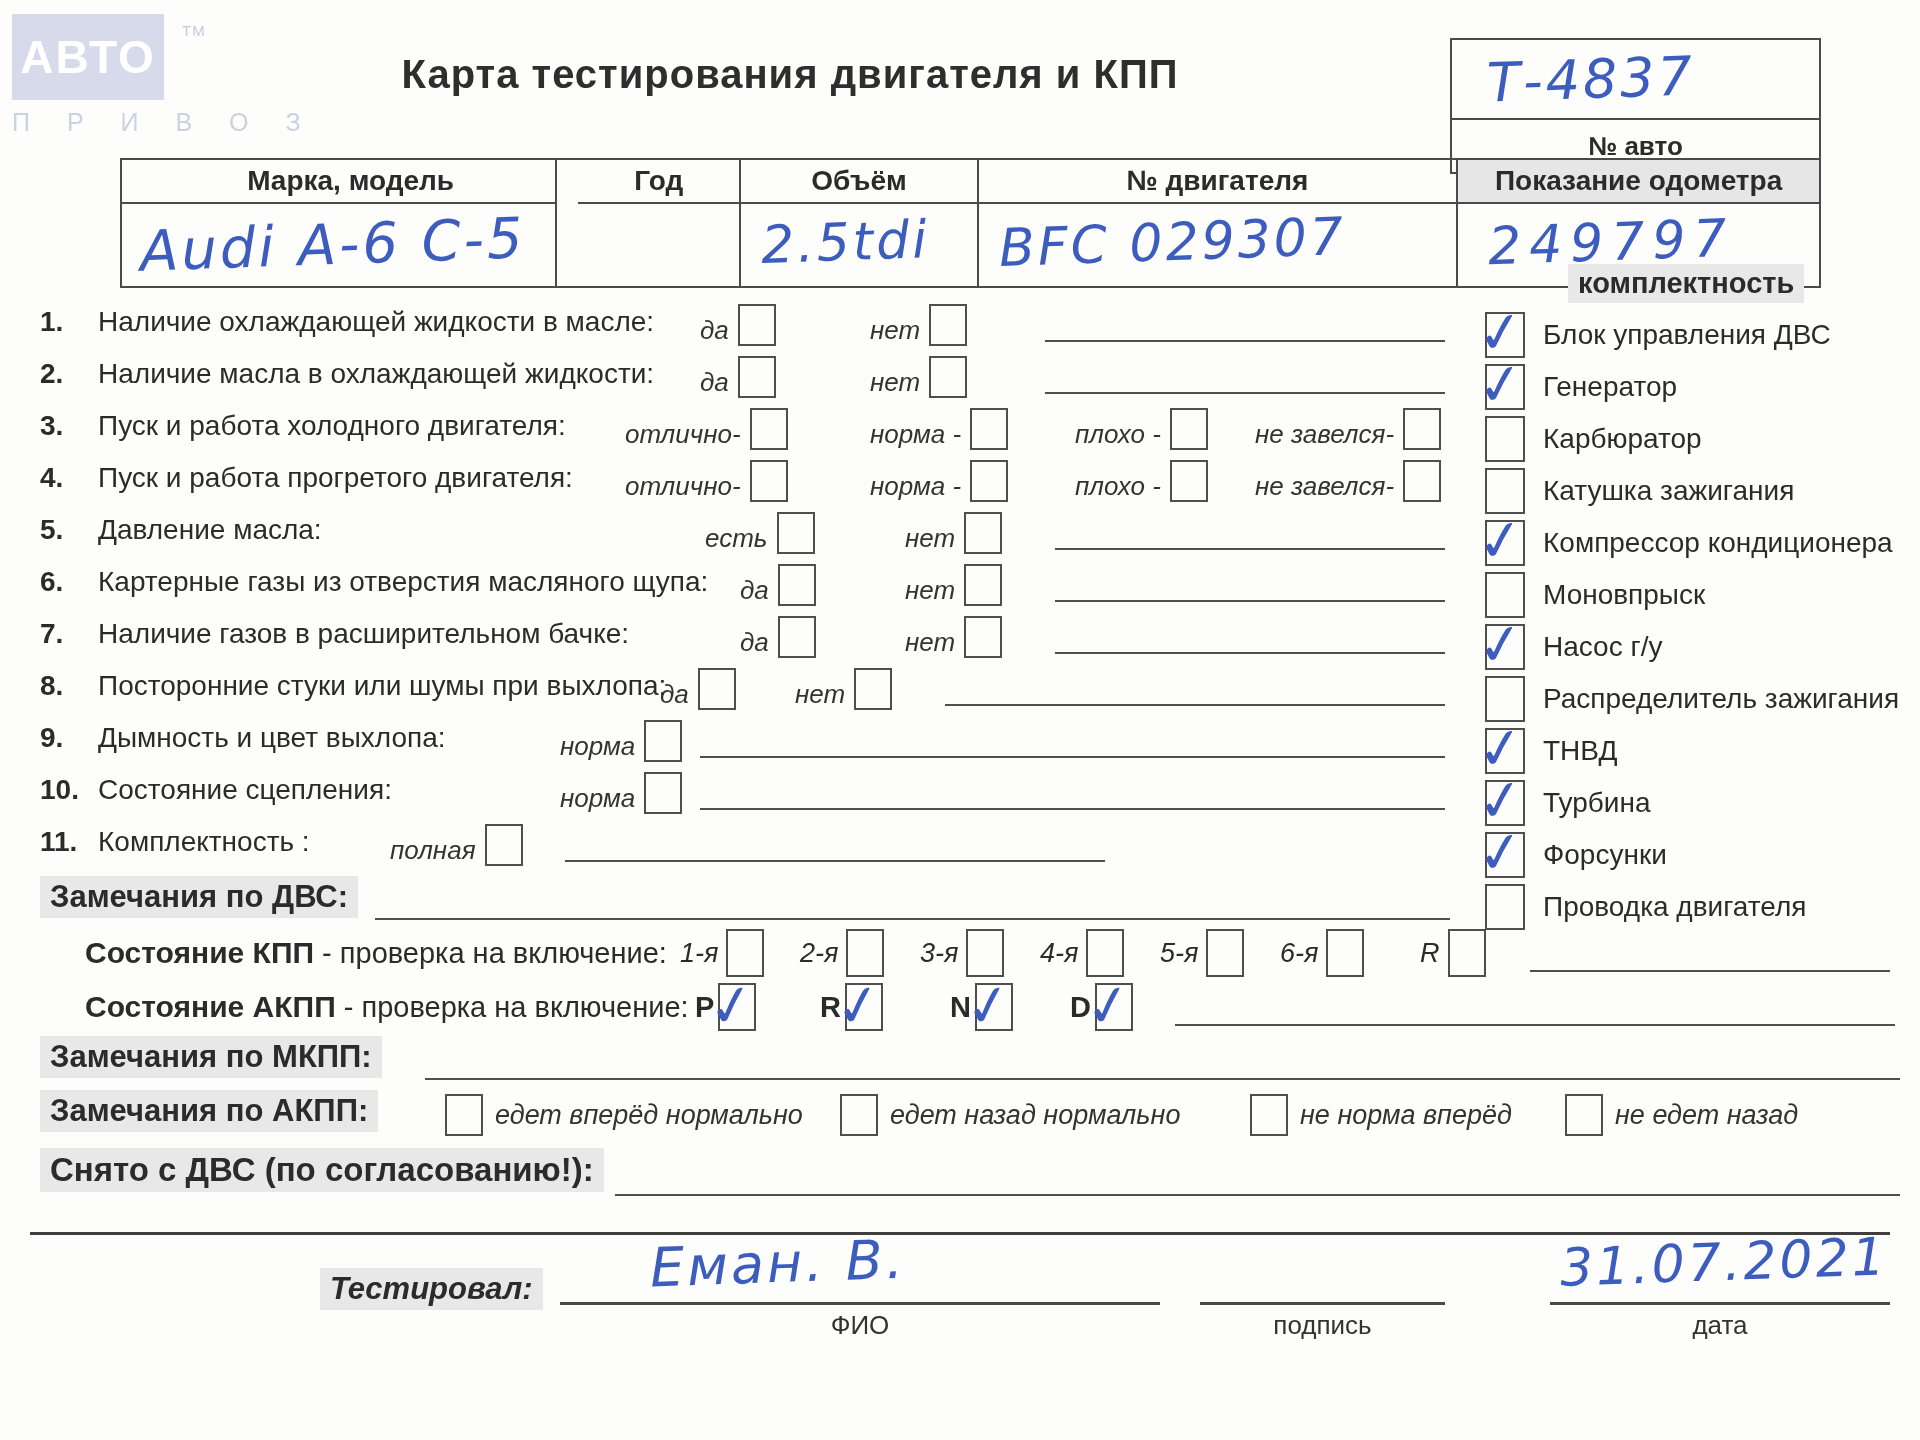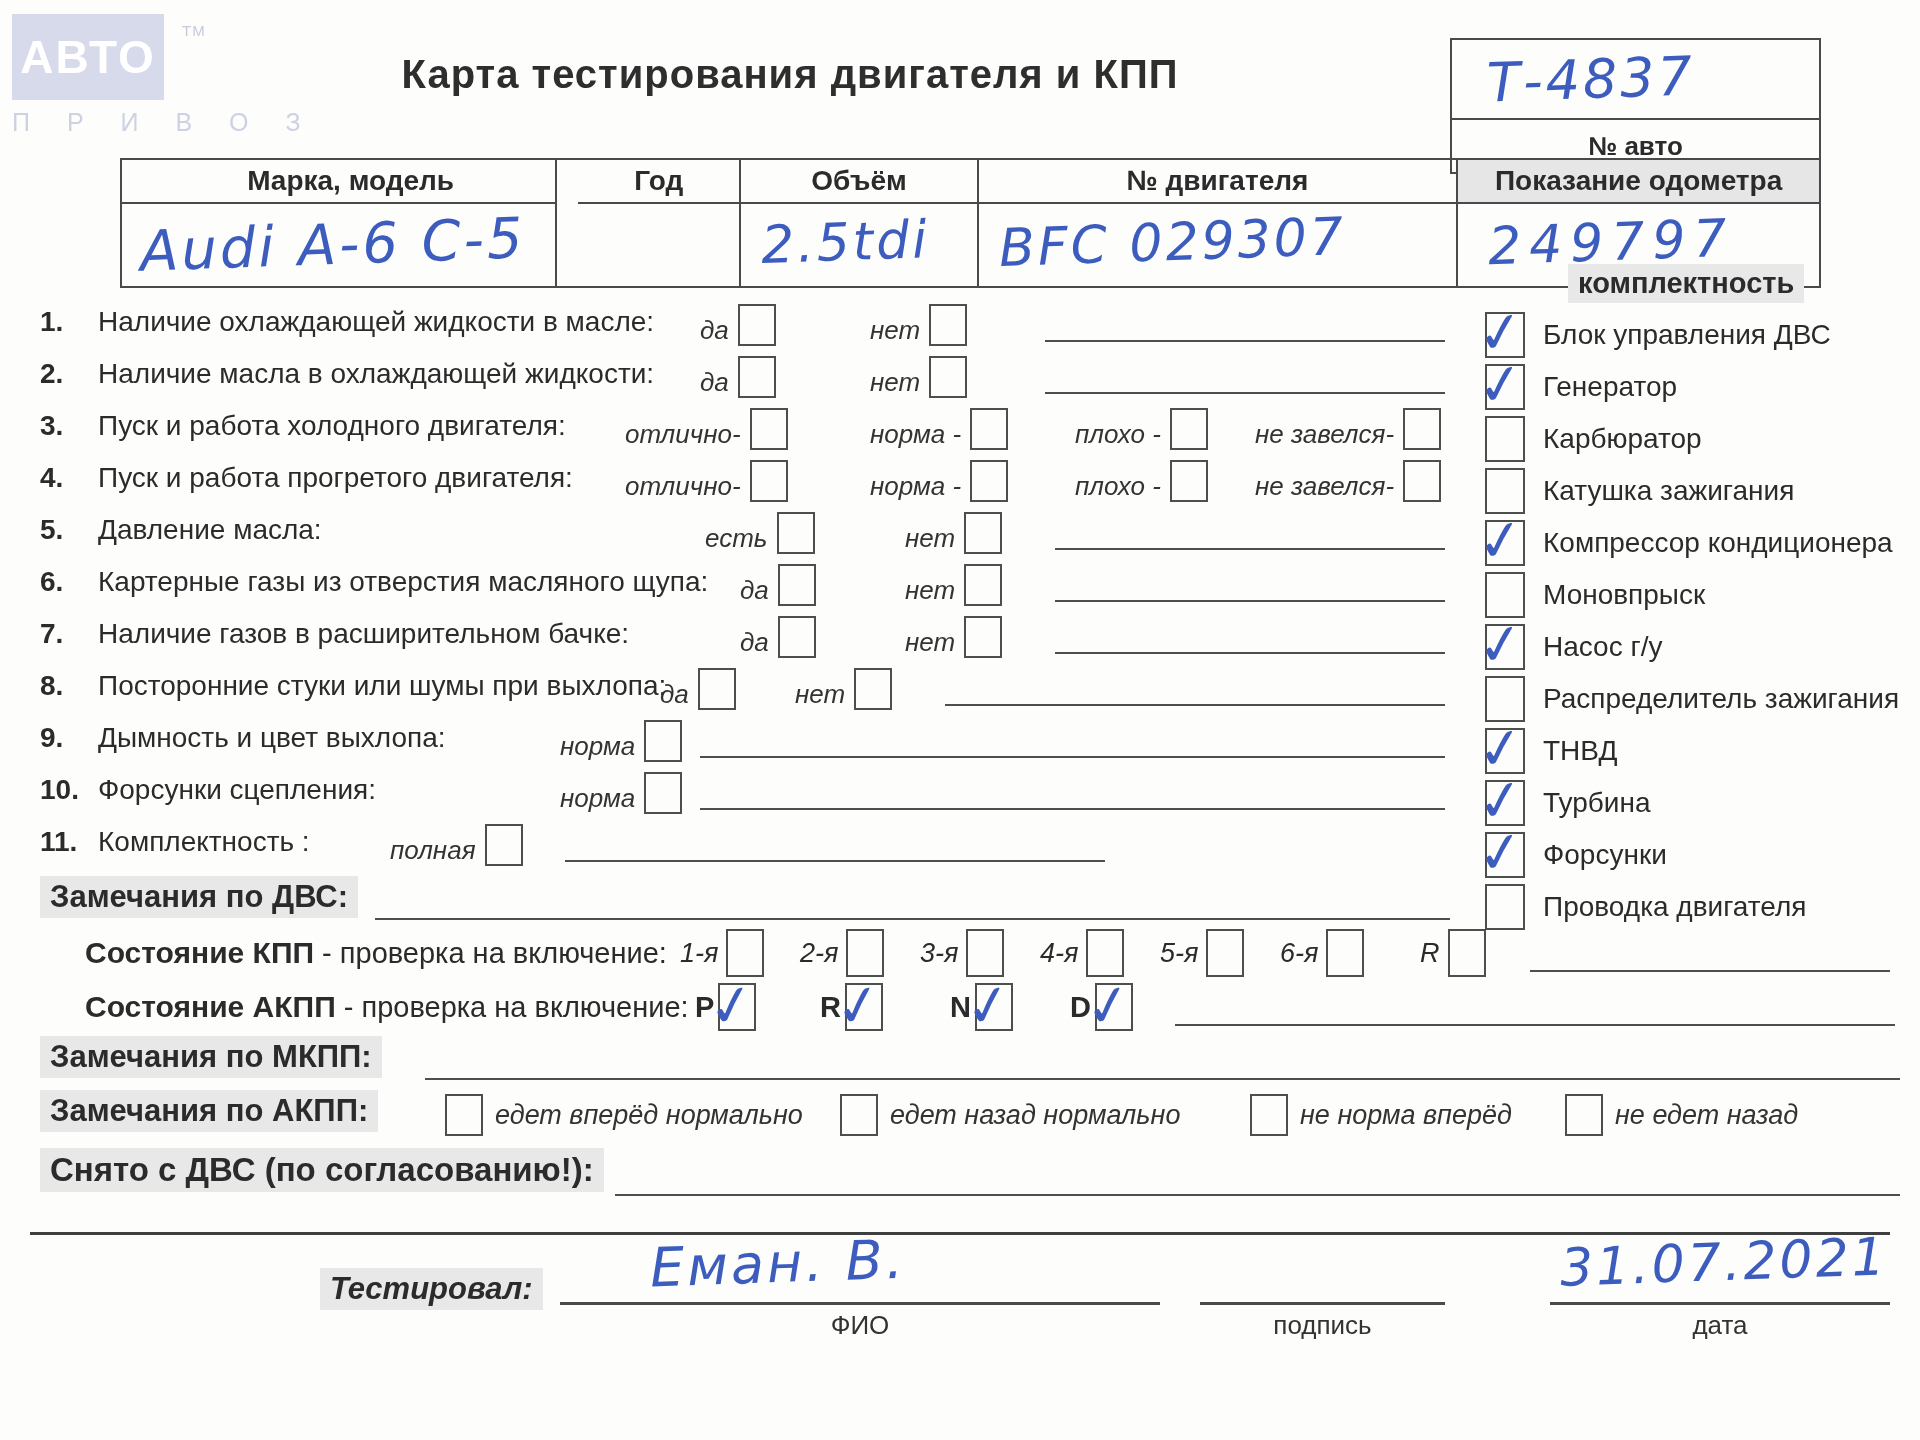--- a/index.html
+++ b/index.html
@@ -308,21 +308,21 @@
     <span class="ilabel">Дымность и цвет выхлопа:</span>
     <span class="opt" style="left:520px">
       <span class="olabel">норма</span>
       <span class="box"></span>
     </span>
     <span class="line" style="left:660px;width:745px"></span>
   </div>
 
   <div class="crow" style="top:768px">
     <span class="num">10.</span>
-    <span class="ilabel">Форсунки сцепления:</span>
+    <span class="ilabel">Состояние сцепления:</span>
     <span class="opt" style="left:520px">
       <span class="olabel">норма</span>
       <span class="box"></span>
     </span>
     <span class="line" style="left:660px;width:745px"></span>
   </div>
 
   <div class="crow" style="top:820px">
     <span class="num">11.</span>
     <span class="ilabel">Комплектность :</span>

